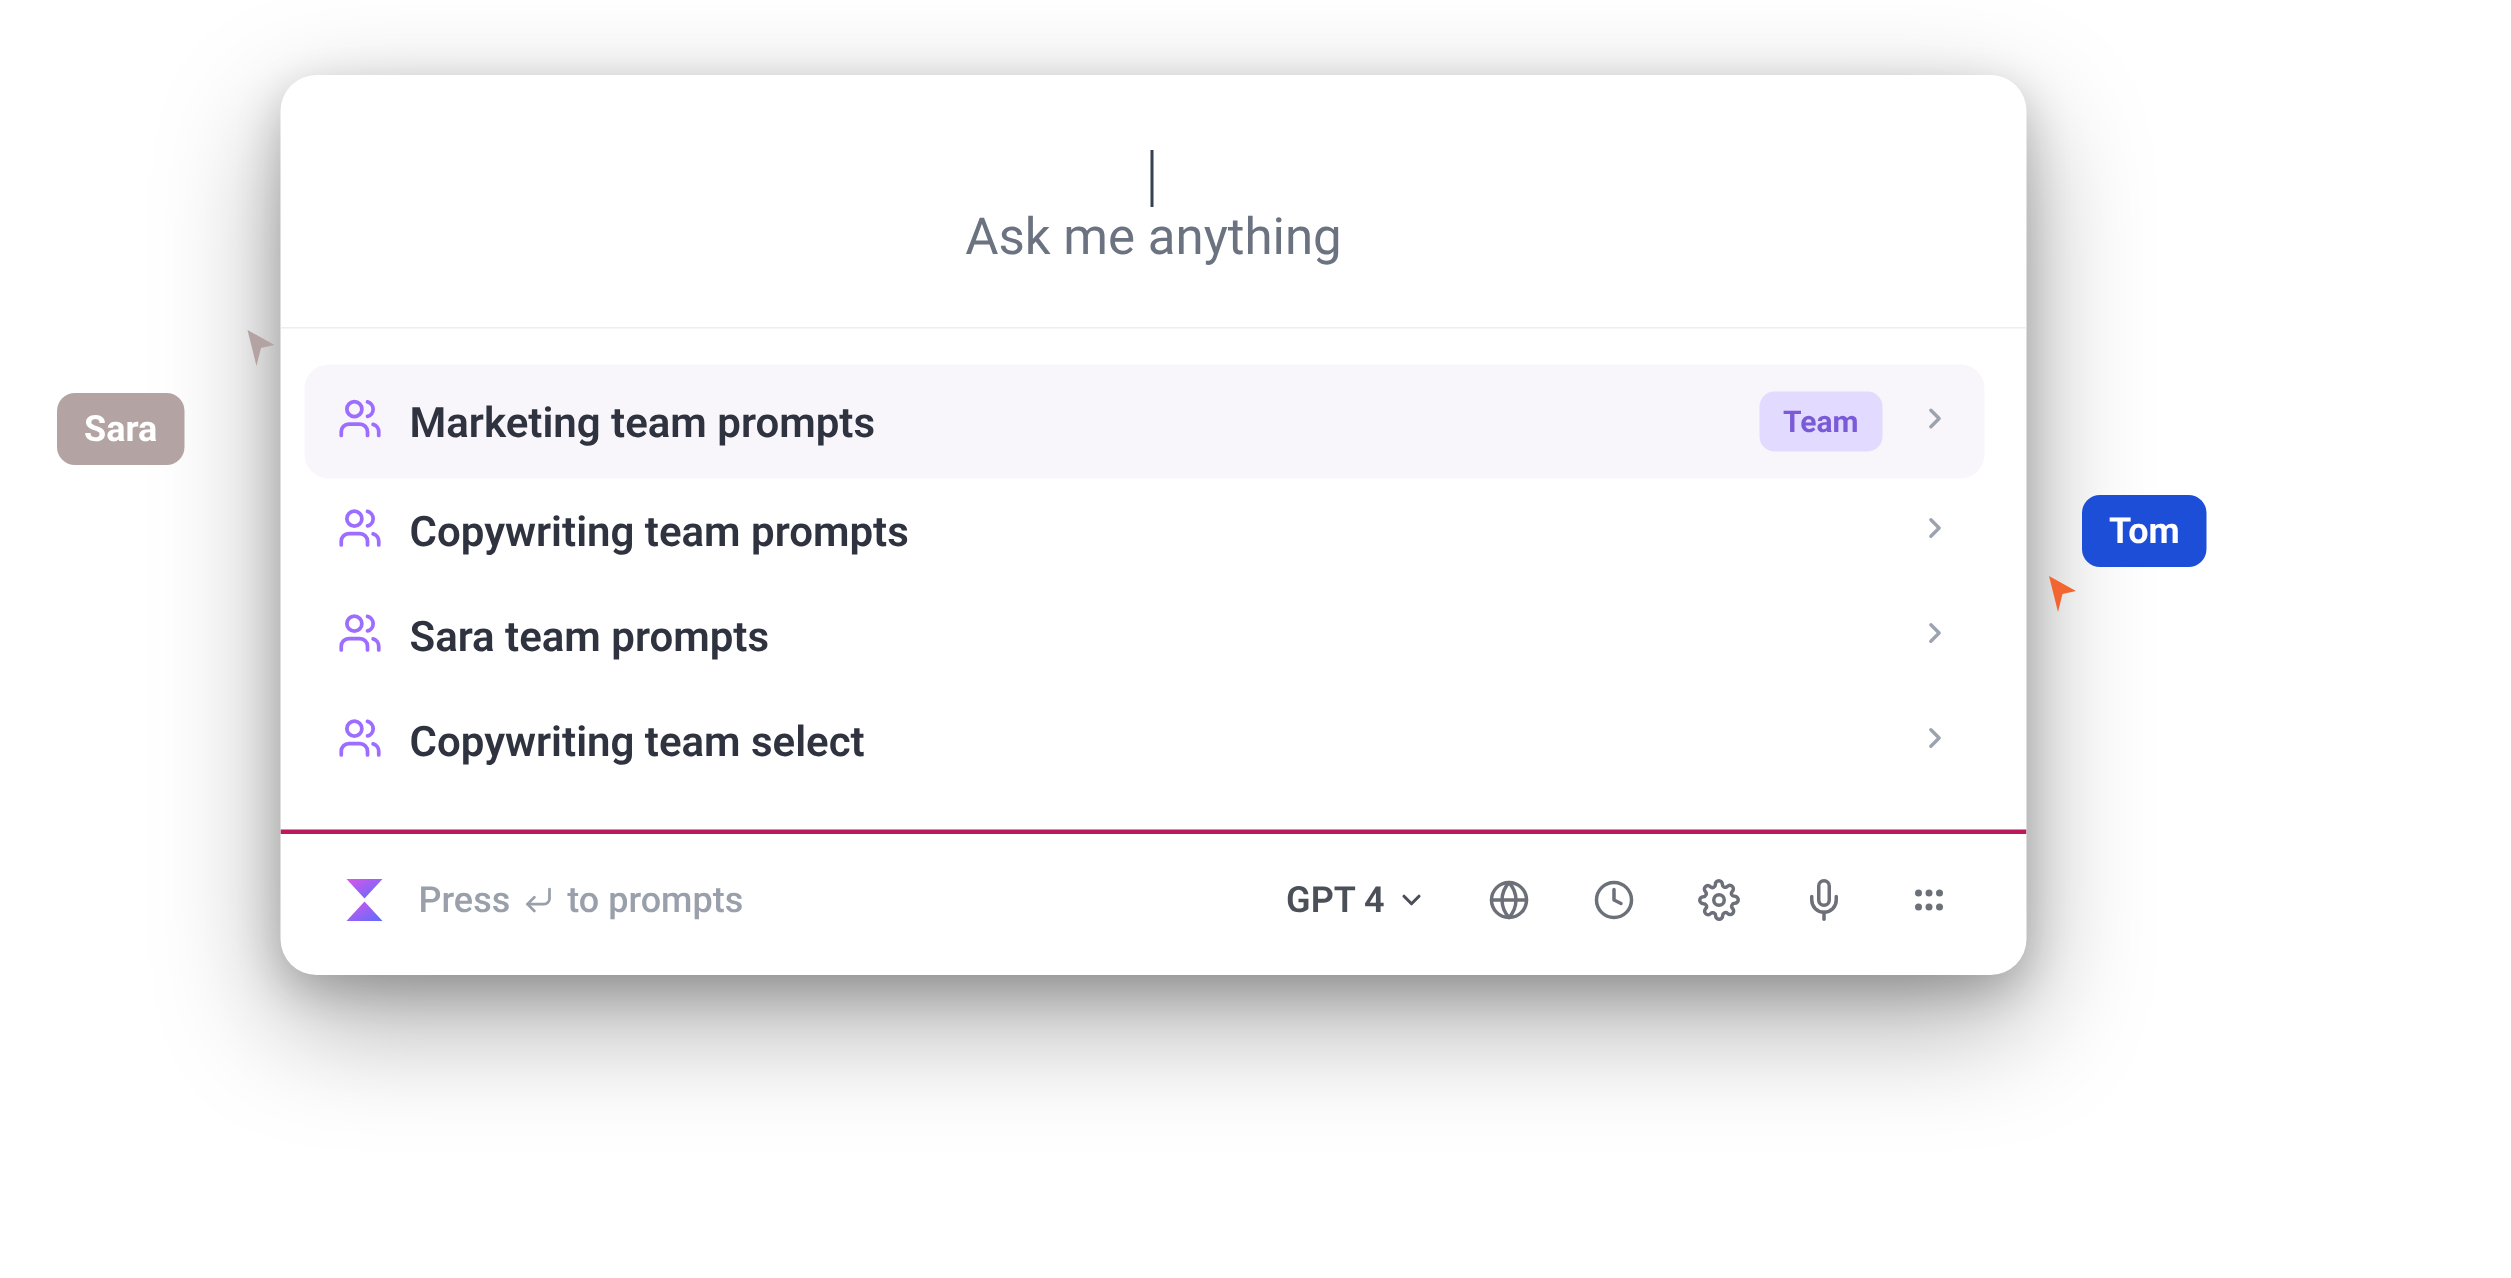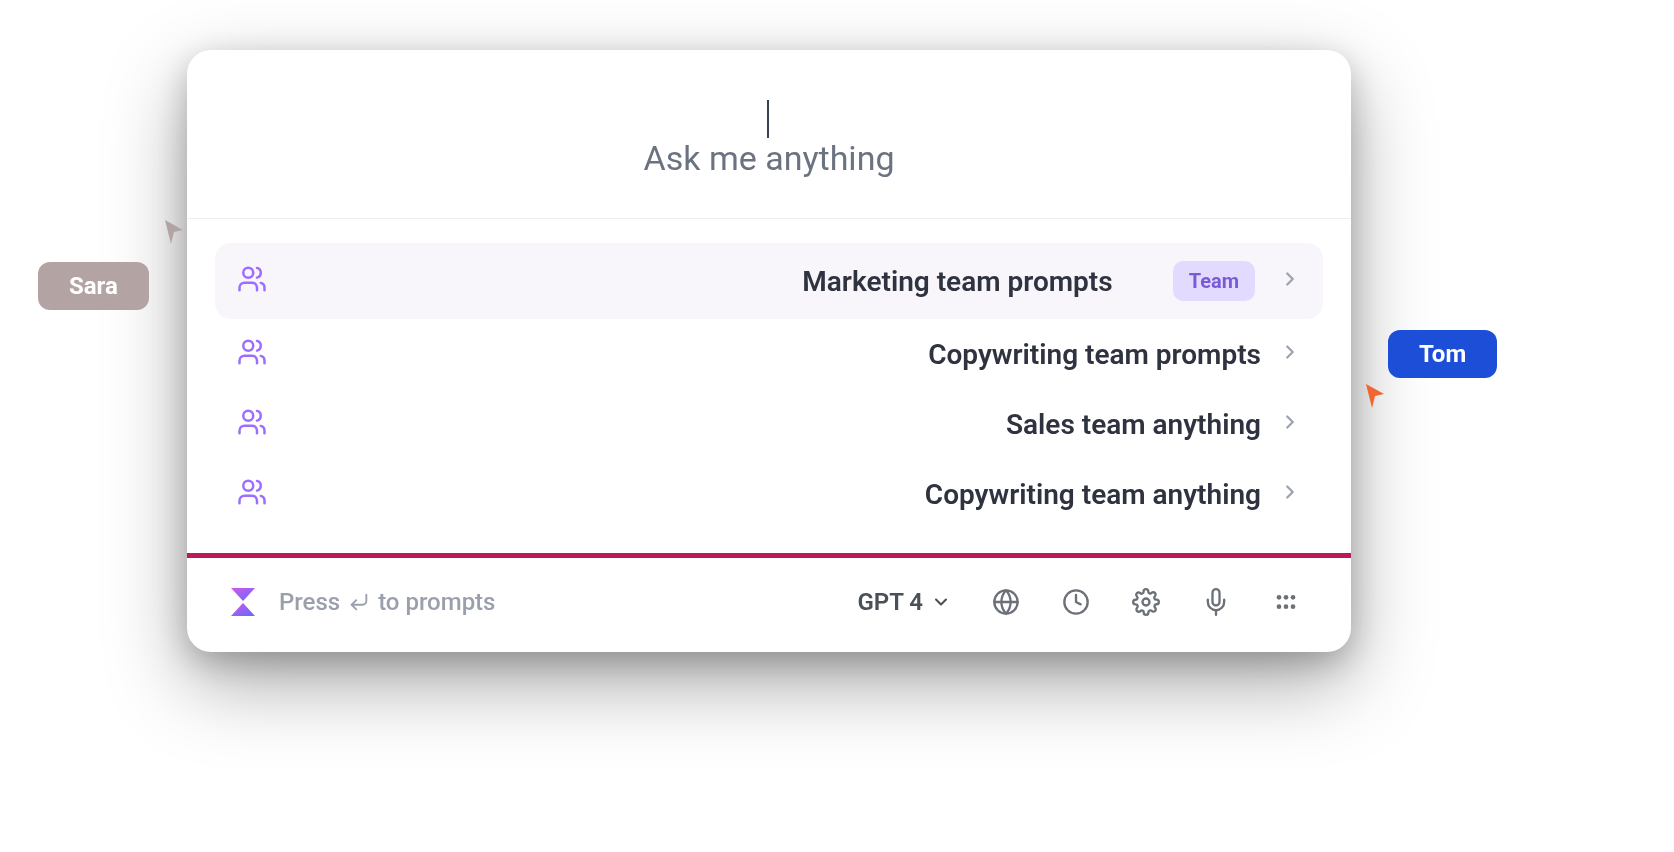--- a/index.html
+++ b/index.html
@@ -37,22 +37,21 @@
       flex-direction: column;
     }
     .cursor {
       display: inline-block;
       width: 2px;
       height: 38px;
       background: #374151;
       margin-right: 2px;
     }
     .list-area {
-      padding: 24px 28px 24px 28px;
-      text-align: right;
+      padding: 24px 28px 24px 16px;
     }
     .list-item {
       display: flex;
       align-items: center;
       padding: 18px 22px;
       border-radius: 16px;
       cursor: pointer;
       gap: 18px;
     }
     .list-item.active {
@@ -75,21 +74,21 @@
       padding: 8px 16px;
       border-radius: 10px;
       margin-right: 6px;
       margin-left: 42px;
     }
     .chevron {
       flex-shrink: 0;
       color: #9ca3af;
     }
     .footer {
-      border-top: 5px solid #be185d;
+      border-top: 3px solid #be185d;
       padding: 28px 40px 34px 40px;
       display: flex;
       align-items: center;
       gap: 20px;
     }
     .logo {
       width: 32px;
       height: 32px;
       position: relative;
     }
@@ -122,21 +121,21 @@
       align-items: center;
       justify-content: center;
       color: #6c7079;
       cursor: pointer;
       margin: 0 10px;
     }
     .collab-badge {
       position: absolute;
       display: flex;
       align-items: center;
-      padding: 10px 31px;
+      padding: 10px 18px;
       border-radius: 12px;
       font-weight: 700;
       font-size: 24px;
       color: #ffffff;
     }
     .collab-sara {
       background: #b3a4a3;
       left: 38px;
       top: 262px;
     }
@@ -208,38 +207,38 @@
 
     <div class="list-item">
       <span class="people-icon">
         <svg width="30" height="30" viewBox="0 0 24 24" fill="none" stroke="#9d6dff" stroke-width="2" stroke-linecap="round" stroke-linejoin="round">
           <path d="M16 21v-2a4 4 0 0 0-4-4H6a4 4 0 0 0-4 4v2"></path>
           <circle cx="9" cy="7" r="4"></circle>
           <path d="M22 21v-2a4 4 0 0 0-3-3.87"></path>
           <path d="M16 3.13a4 4 0 0 1 0 7.75"></path>
         </svg>
       </span>
-      <span class="label">Sales team anything</span>
+      <span class="label">Sara team prompts</span>
       <span class="chevron">
         <svg width="22" height="22" viewBox="0 0 24 24" fill="none" stroke="currentColor" stroke-width="2.5" stroke-linecap="round" stroke-linejoin="round">
             <polyline points="9 18 15 12 9 6"></polyline>
           </svg>
       </span>
     </div>
 
     <div class="list-item">
       <span class="people-icon">
         <svg width="30" height="30" viewBox="0 0 24 24" fill="none" stroke="#9d6dff" stroke-width="2" stroke-linecap="round" stroke-linejoin="round">
           <path d="M16 21v-2a4 4 0 0 0-4-4H6a4 4 0 0 0-4 4v2"></path>
           <circle cx="9" cy="7" r="4"></circle>
           <path d="M22 21v-2a4 4 0 0 0-3-3.87"></path>
           <path d="M16 3.13a4 4 0 0 1 0 7.75"></path>
         </svg>
       </span>
-      <span class="label">Copywriting team anything</span>
+      <span class="label">Copywriting team select</span>
       <span class="chevron">
         <svg width="22" height="22" viewBox="0 0 24 24" fill="none" stroke="currentColor" stroke-width="2.5" stroke-linecap="round" stroke-linejoin="round">
             <polyline points="9 18 15 12 9 6"></polyline>
           </svg>
       </span>
     </div>
 
   </div>
 
   <div class="footer">

